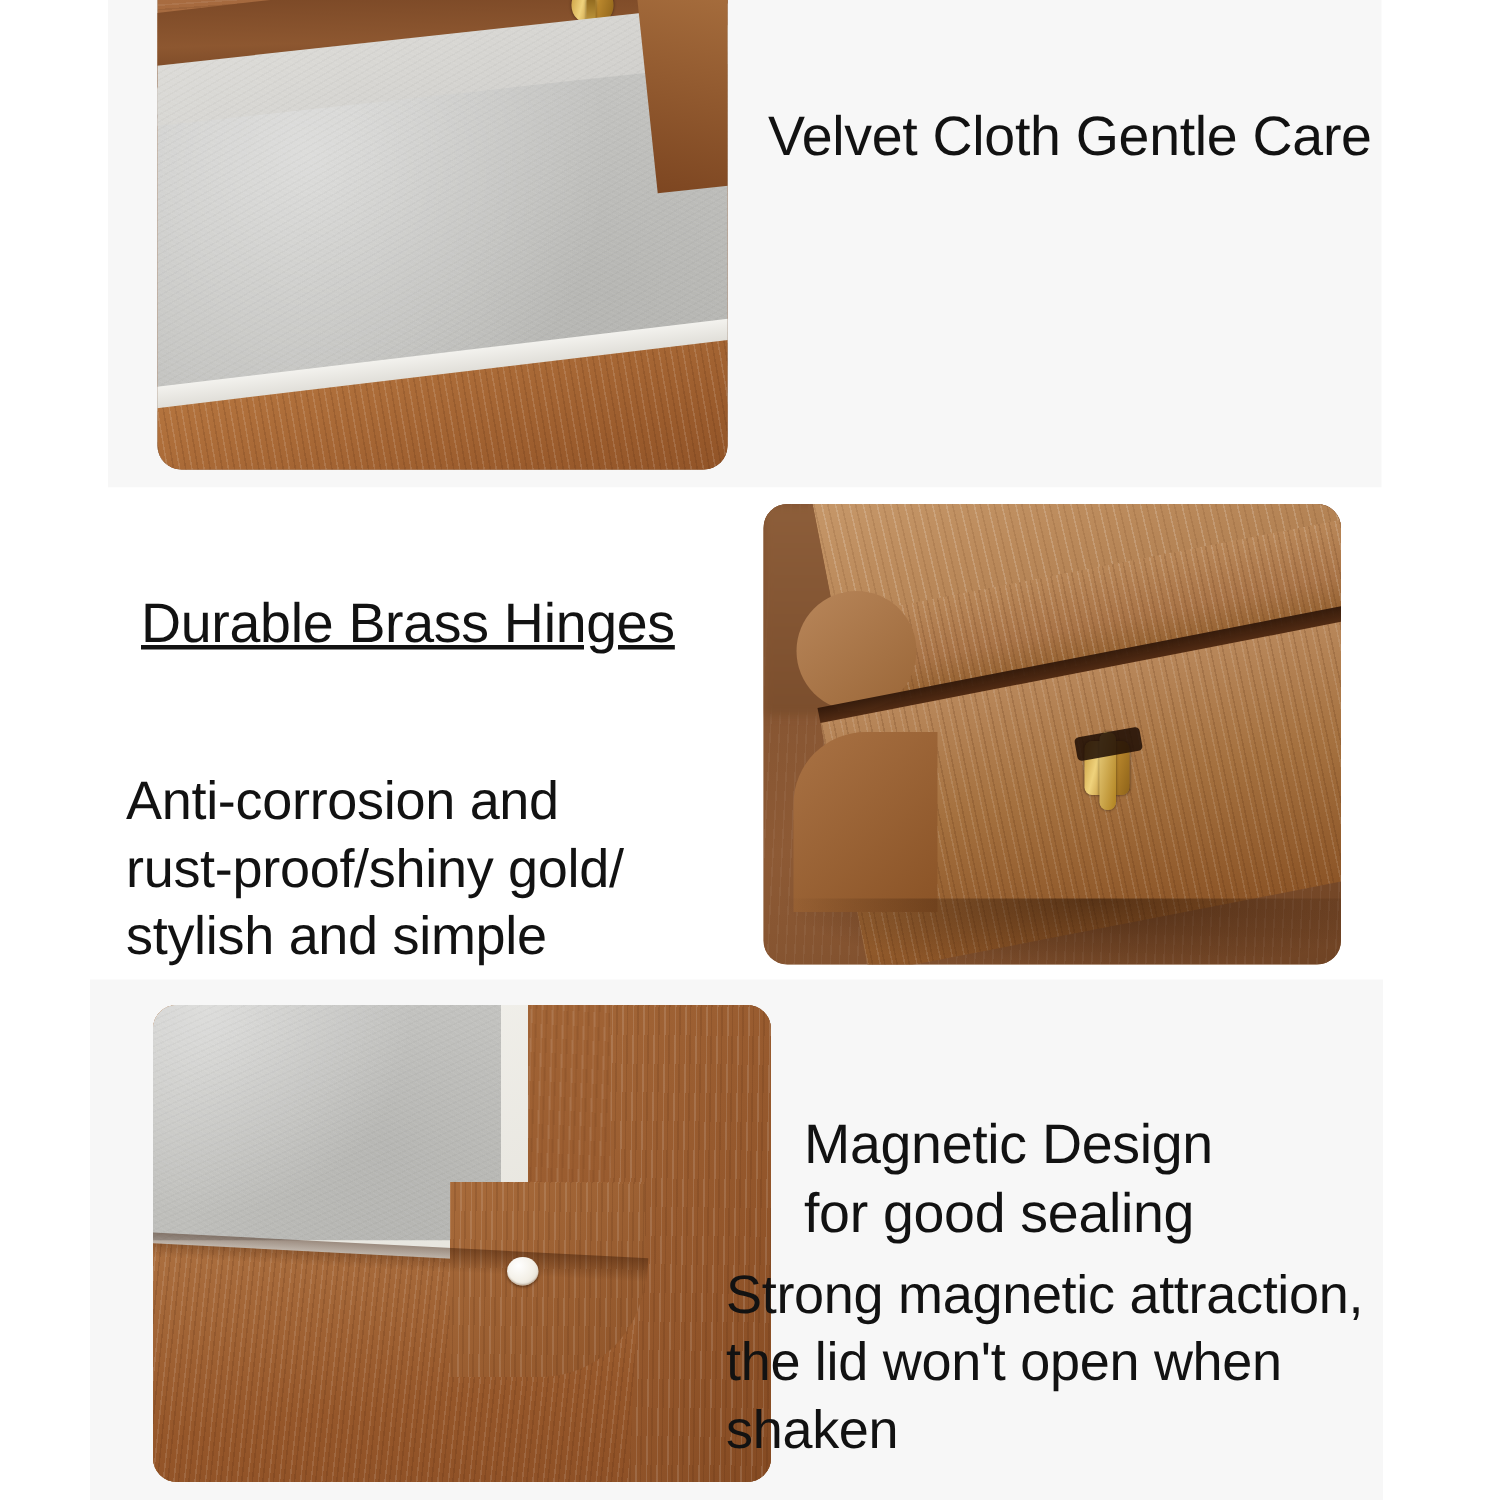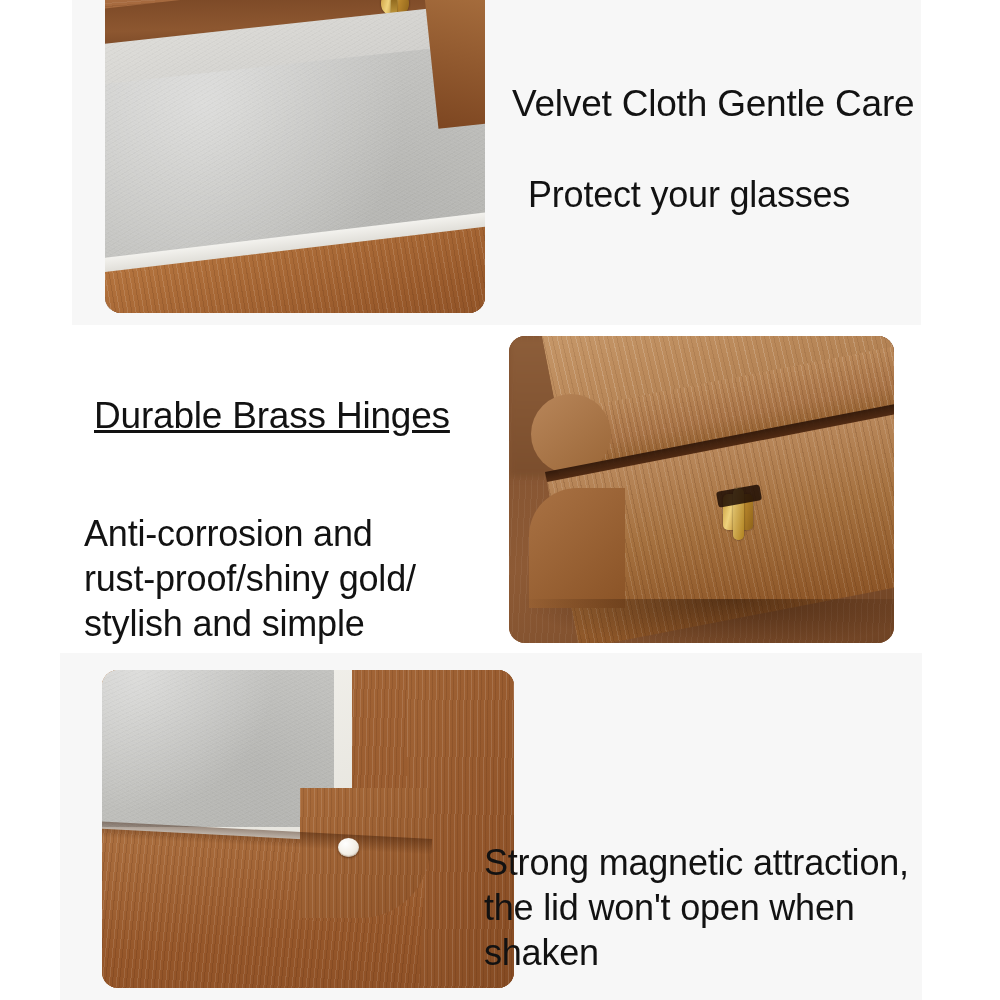--- a/index.html
+++ b/index.html
@@ -94,21 +94,21 @@
   
   .headline, .body {
     position:absolute;
     color:#121212;
     white-space:pre;
     letter-spacing:-0.2px;
   }
   .headline { font-size:37px; font-weight:400; line-height:46px; }
   .body     { font-size:36px; font-weight:400; line-height:45px; }
 
-  #txt-velvet-title   { left:512px; top:81px;  }
+  #txt-velvet-title   { left:512px; top:68px;  }
   #txt-velvet-sub     { left:528px; top:172px; }
 
   #txt-hinge-title    { left:94px;  top:393px;text-decoration:underline; }
   #txt-hinge-body     { left:84px;  top:467px;margin-top:44px; }
 
   #txt-magnet-title   { left:536px; top:740px; }
   #txt-magnet-body    { left:484px; top:840px; }
 </style>
 </head>
 <body>
@@ -148,21 +148,20 @@
               repeating-linear-gradient(87deg, rgba(255,255,255,.12) 0 1px, rgba(0,0,0,0) 1px 4px,
                                                rgba(70,32,10,.14) 4px 5px, rgba(0,0,0,0) 5px 8px),
               linear-gradient(170deg,#b5753f,#9a5b2c 60%,#8a4e24);"></div>
 
     <div style="position:absolute; right:-6px; top:-10px; width:60px; height:140px;
             transform:rotate(-6deg);
             background:linear-gradient(200deg,#a9703f,#7d4621);"></div>
   </div>
 
   <div class="headline" id="txt-velvet-title">Velvet Cloth Gentle Care</div>
-  <div class="body" id="txt-velvet-sub">Protect your glasses</div>
 
   <div class="panel" id="panel-2"></div>
 
   <div class="headline" id="txt-hinge-title">Durable Brass Hinges</div>
   <div class="body" id="txt-hinge-body">Anti-corrosion and
 rust-proof/shiny gold/
 stylish and simple</div>
 
   <div class="photo" id="photo-hinge">
 
@@ -262,17 +261,19 @@
                                                rgba(74,34,10,.15) 3px 4px, rgba(0,0,0,0) 4px 7px),
               linear-gradient(140deg,#a86b3b,#8f5429);"></div>
 
     <div style="position:absolute; left:-10px; top:160px; width:340px; height:16px;
             transform:rotate(3deg);
             background:linear-gradient(180deg,rgba(60,26,6,.45),rgba(0,0,0,0));"></div>
   </div>
 
   <div id="magnet-dot"></div>
 
+  <div class="headline" id="txt-magnet-title">Magnetic Design
+for good sealing</div>
   <div class="body" id="txt-magnet-body">Strong magnetic attraction,
 the lid won't open when
 shaken</div>
 
 </div>
 
 </body></html>

